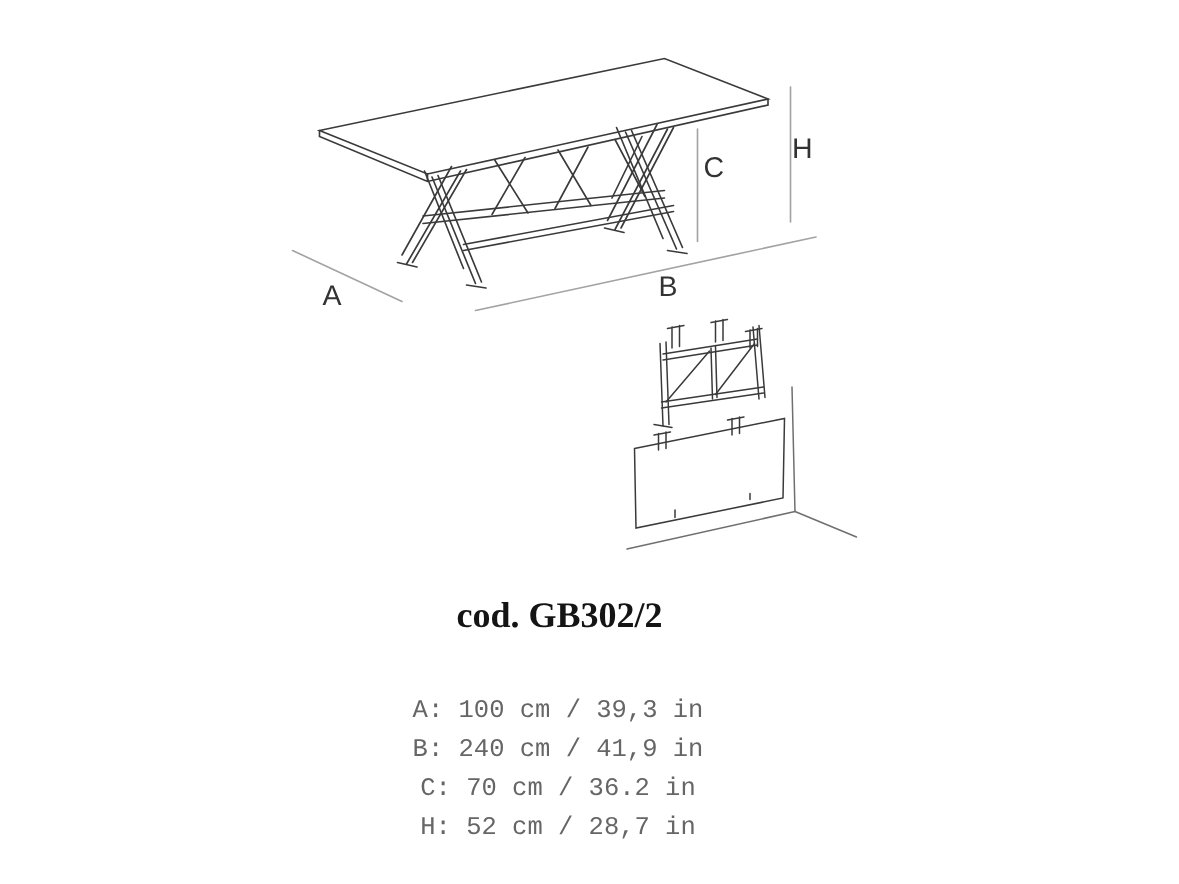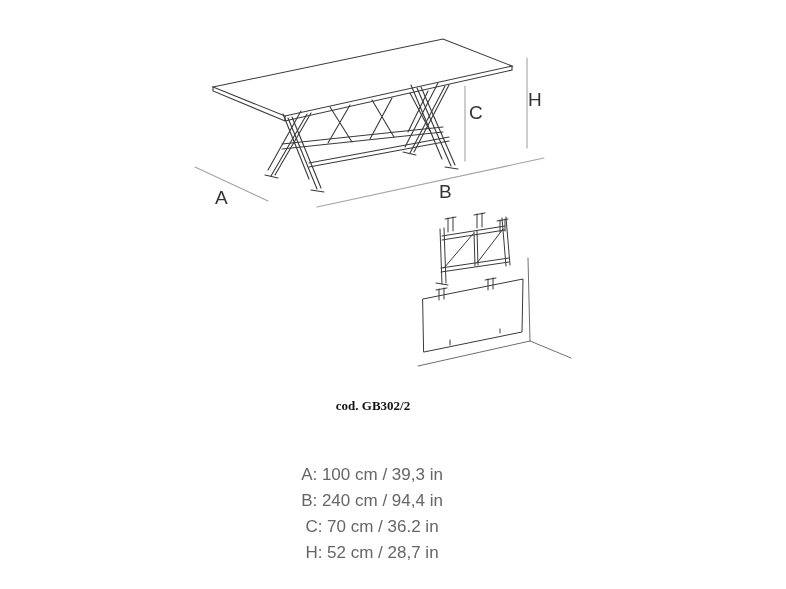--- a/index.html
+++ b/index.html
@@ -17,30 +17,31 @@
     font-size:19px;
     color:#333333;
     line-height:1;
   }
   .product-code{
     position:absolute;
     left:0;top:398px;width:746px;
     text-align:center;
     font-family:"Liberation Serif", serif;
     font-weight:bold;
-    font-size:13px;
+    font-size:24px;
     color:#141414;
   }
   .dims-block{
     position:absolute;
     left:0;top:462px;width:744px;
     text-align:center;
     font-size:17px;
     line-height:26px;
     color:#666666;
+    font-family:Liberation Mono, monospace;
   }
 </style>
 </head>
 <body>
 
 <div class="stage">
 
   <svg width="786" height="589" viewBox="0 0 786 589">
 
     <g fill="none" stroke="#3a3a3a" stroke-width="1.1" stroke-linecap="round">
@@ -110,18 +111,18 @@
 
   <span class="dim-label" style="left:215px;top:188px;">A</span>
   <span class="dim-label" style="left:439px;top:182px;">B</span>
   <span class="dim-label" style="left:469px;top:103px;">C</span>
   <span class="dim-label" style="left:528px;top:90px;">H</span>
 
   <div class="product-code">cod. GB302/2</div>
 
   <div class="dims-block">
     <div>A: 100 cm / 39,3 in</div>
-    <div>B: 240 cm / 94,4 in</div>
+    <div>B: 240 cm / 41,9 in</div>
     <div>C: 70 cm / 36.2 in</div>
     <div>H: 52 cm / 28,7 in</div>
   </div>
 
 </div>
 
 </body></html>

